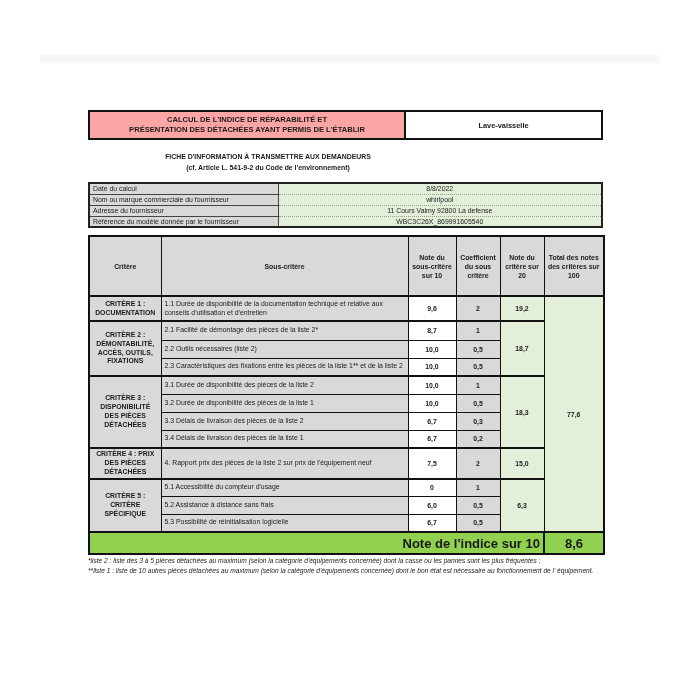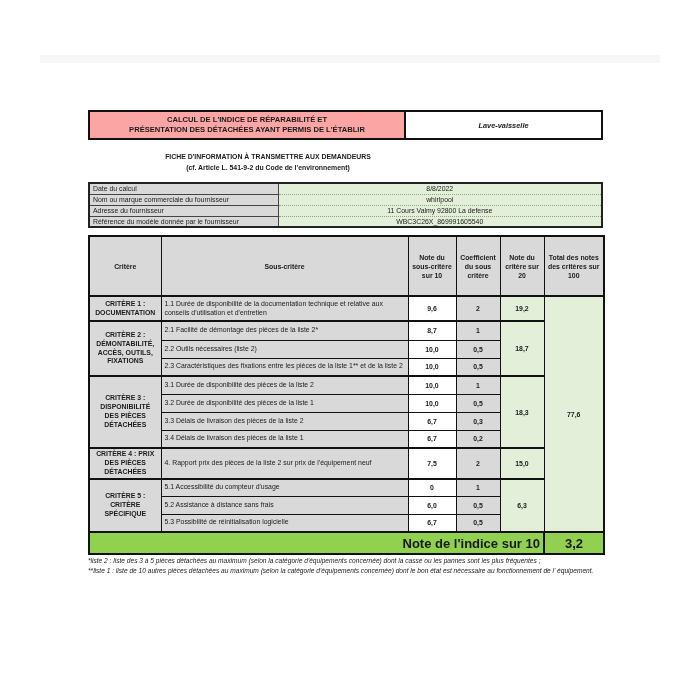--- a/index.html
+++ b/index.html
@@ -8,21 +8,21 @@
 
   .faint-band { position:absolute; left:40px; top:55px; width:620px; height:8px; background:#f7f7f7; }
 
   
   .title-wrap { position:absolute; left:88px; top:110px; width:515px; height:30px;
                 display:flex; border:2px solid #111; background:#fff; }
   .title-left { width:316px; background:#fca5a5; border-right:2px solid #111;
                 display:flex; flex-direction:column; justify-content:center; align-items:center;
                 font-weight:bold; font-size:7.6px; line-height:10px; text-align:center; }
   .title-right { flex:1; display:flex; justify-content:center; align-items:center;
-                 font-weight:bold; font-style:italic; font-size:7.4px; }
+                 font-weight:bold; font-size:7.4px; }
 
   
   .fiche { position:absolute; left:88px; top:151px; width:360px; text-align:center;
            font-weight:bold; font-size:6.9px; line-height:11px; }
 
   
   .info-table { position:absolute; left:88px; top:182px; width:515px;
                 border-collapse:collapse; table-layout:fixed; font-size:6.9px;
                 border:2px solid #222; }
   .info-table tr { height:11px; }
@@ -189,21 +189,21 @@
       <td class="cf">0,5</td>
     </tr>
     <tr class="cont h18">
       <td class="sub">5.3 Possibilité de réinitialisation logicielle</td>
       <td class="n10">6,7</td>
       <td class="cf">0,5</td>
     </tr>
 
     <tr class="total-row h22">
       <td class="total-label" colspan="5">Note de l'indice sur 10</td>
-      <td class="total-value">3,2</td>
+      <td class="total-value">8,6</td>
     </tr>
   </tbody>
 </table>
 
 <div class="footnotes">
   <div>*liste 2 : liste des 3 à 5 pièces détachées au maximum (selon la catégorie d'équipements concernée) dont la casse ou les pannes sont les plus fréquentes ;</div>
   <div>**liste 1 : liste de 10 autres pièces détachées au maximum (selon la catégorie d'équipements concernée) dont le bon état est nécessaire au fonctionnement de l' équipement.</div>
 </div>
 
 </body></html>

